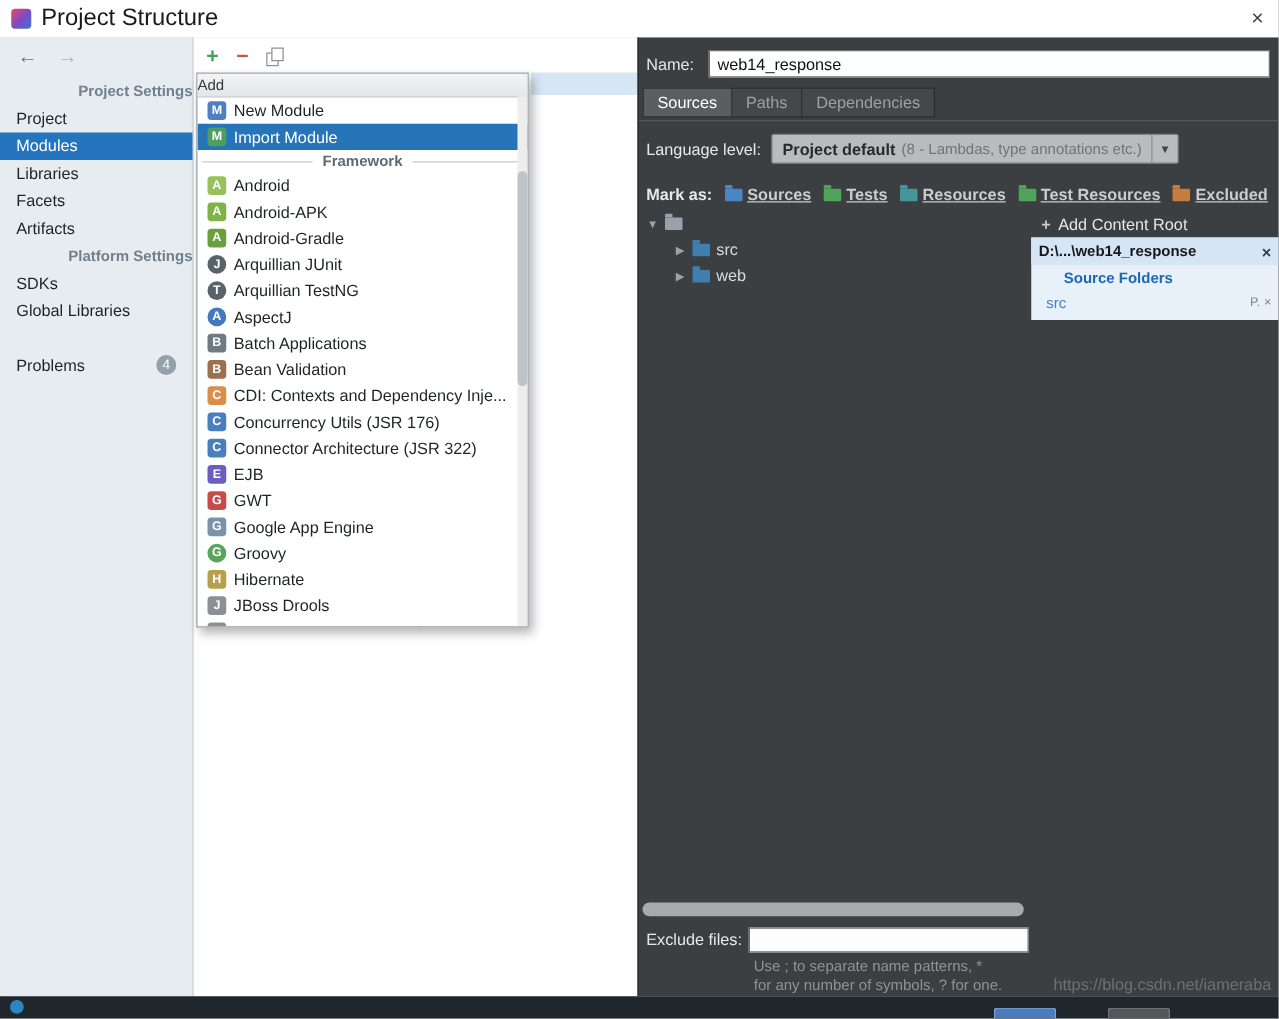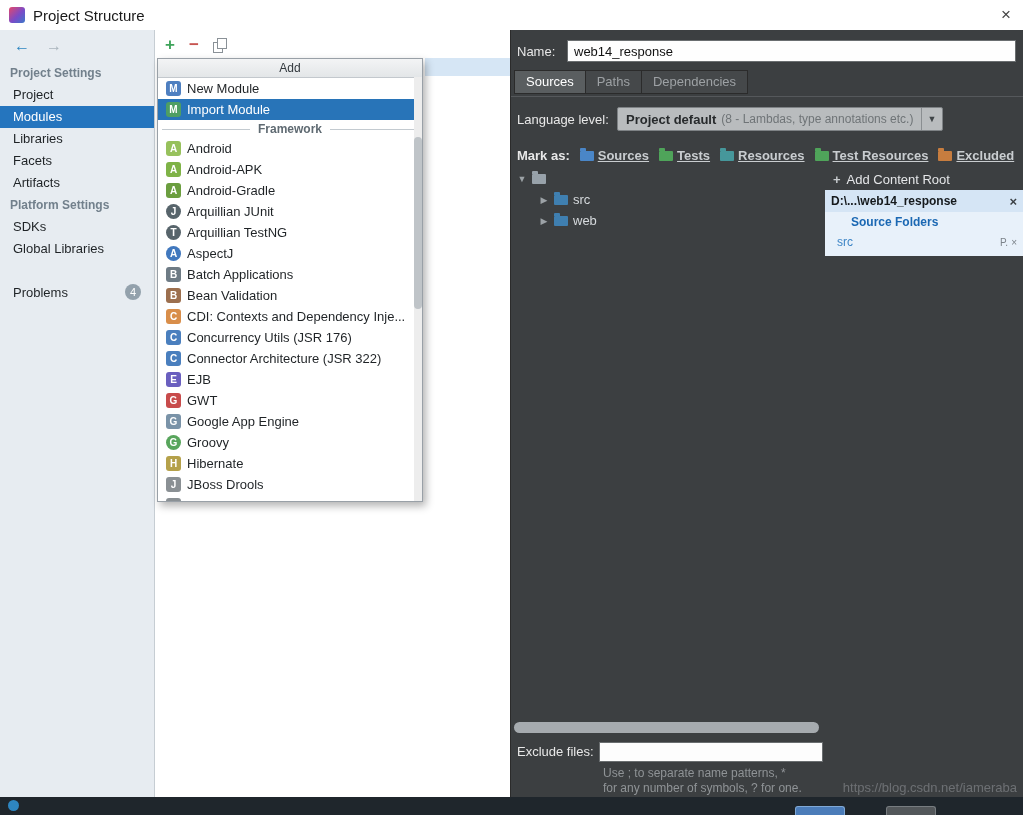--- a/index.html
+++ b/index.html
@@ -4,52 +4,52 @@
 <style>
   html,body{margin:0;padding:0;background:#888;}
   .stage{position:relative;width:1023px;height:815px;background:#FFFFFF;overflow:hidden;
          font-family:"Liberation Sans",sans-serif;font-size:13px;box-shadow:inset 0 0 0 1px #B3B9BF;}
 
   
   .titlebar{position:absolute;left:0;top:0;width:1023px;height:30px;background:#FFFFFF;
             border-bottom:1px solid #D5D5D5;display:flex;align-items:center;}
   .app-icon{width:16px;height:16px;margin:0 8px 0 9px;border-radius:3px;
             background:linear-gradient(135deg,#E4486B,#7A4BC8 55%,#3B78C8);}
-  .title{color:#1A1A1A;font-size:15px;text-align:right;}
+  .title{color:#1A1A1A;font-size:19px;text-align:right;}
   .close{margin-left:auto;width:34px;text-align:center;font-size:17px;color:#444;cursor:pointer;line-height:30px;}
 
   
   .sidebar{position:absolute;left:0;top:30px;width:155px;height:767px;background:#E7ECF1;
            border-right:1px solid #C6CDD3;box-sizing:border-box;}
   .nav-arrows{height:32px;display:flex;align-items:center;gap:16px;padding-left:14px;}
   .arrow{font-size:16px;cursor:pointer;}
   .arrow.back{color:#2E86C1;}
   .arrow.fwd{color:#A9B4BC;}
-  .sb-header{height:22px;line-height:22px;padding-left:10px;color:#72808C;font-weight:bold;font-size:12px;}
+  .sb-header{height:22px;line-height:22px;padding-left:10px;color:#72808C;font-weight:bold;font-size:12px;text-align:right;}
   .sb-item{height:22px;line-height:22px;padding-left:13px;color:#1F2326;cursor:default;}
   .sb-item.selected{background:#2575BE;color:#FFFFFF;}
   .sb-problems{margin-top:21px;height:22px;display:flex;align-items:center;padding-left:13px;color:#1F2326;}
   .badge{margin-left:auto;margin-right:13px;width:16px;height:16px;border-radius:50%;background:#93A1AC;
          color:#FFF;font-size:11px;display:flex;align-items:center;justify-content:center;}
 
   
   .midpanel{position:absolute;left:155px;top:30px;width:355px;height:767px;background:#FFFFFF;}
   .toolbar{position:absolute;left:10px;top:4px;display:flex;gap:14px;align-items:center;height:22px;}
   .tb{font-size:17px;font-weight:bold;cursor:pointer;line-height:22px;}
   .tb.add{color:#3FA45B;}
   .tb.remove{color:#C75450;}
   .copy{position:relative;width:15px;height:15px;display:inline-block;cursor:pointer;}
   .cp1{position:absolute;left:0;top:4px;width:8px;height:9px;border:1px solid #8A9197;background:#fff;}
   .cp2{position:absolute;left:4px;top:0;width:8px;height:9px;border:1px solid #8A9197;background:#fff;}
   .mod-header-frag{position:absolute;left:270px;top:28px;width:85px;height:18px;background:#D6E6F5;}
 
   
   .popup{position:absolute;left:157px;top:58px;width:266px;height:444px;background:#FFFFFF;
          border:1px solid #99A0A7;box-shadow:3px 4px 8px rgba(0,0,0,0.3);box-sizing:border-box;overflow:hidden;}
-  .popup-title{height:18px;line-height:18px;text-align:center;font-size:12px;color:#33393E;
+  .popup-title{height:18px;line-height:18px;text-align:left;font-size:12px;color:#33393E;
                background:linear-gradient(#F3F4F5,#E3E6E8);border-bottom:1px solid #C3C8CD;}
   .pitem{height:21px;display:flex;align-items:center;gap:6px;padding:0 12px 0 8px;white-space:nowrap;
          overflow:hidden;color:#1F2326;cursor:pointer;}
   .pitem.selected{background:#2874B8;color:#FFFFFF;}
   .pic{width:15px;height:15px;border-radius:3px;color:#FFF;font-size:10px;font-weight:bold;
        display:flex;align-items:center;justify-content:center;flex:0 0 15px;}
   .pic.circle{border-radius:50%;}
   .psep{height:18px;display:flex;align-items:center;gap:8px;color:#5F6A72;font-size:12px;font-weight:bold;padding:0 4px;}
   .psep .line{flex:1;height:1px;background:#C3CAD0;}
   .pscroll-track{position:absolute;right:0;top:18px;bottom:0;width:8px;background:#EDEDED;}

